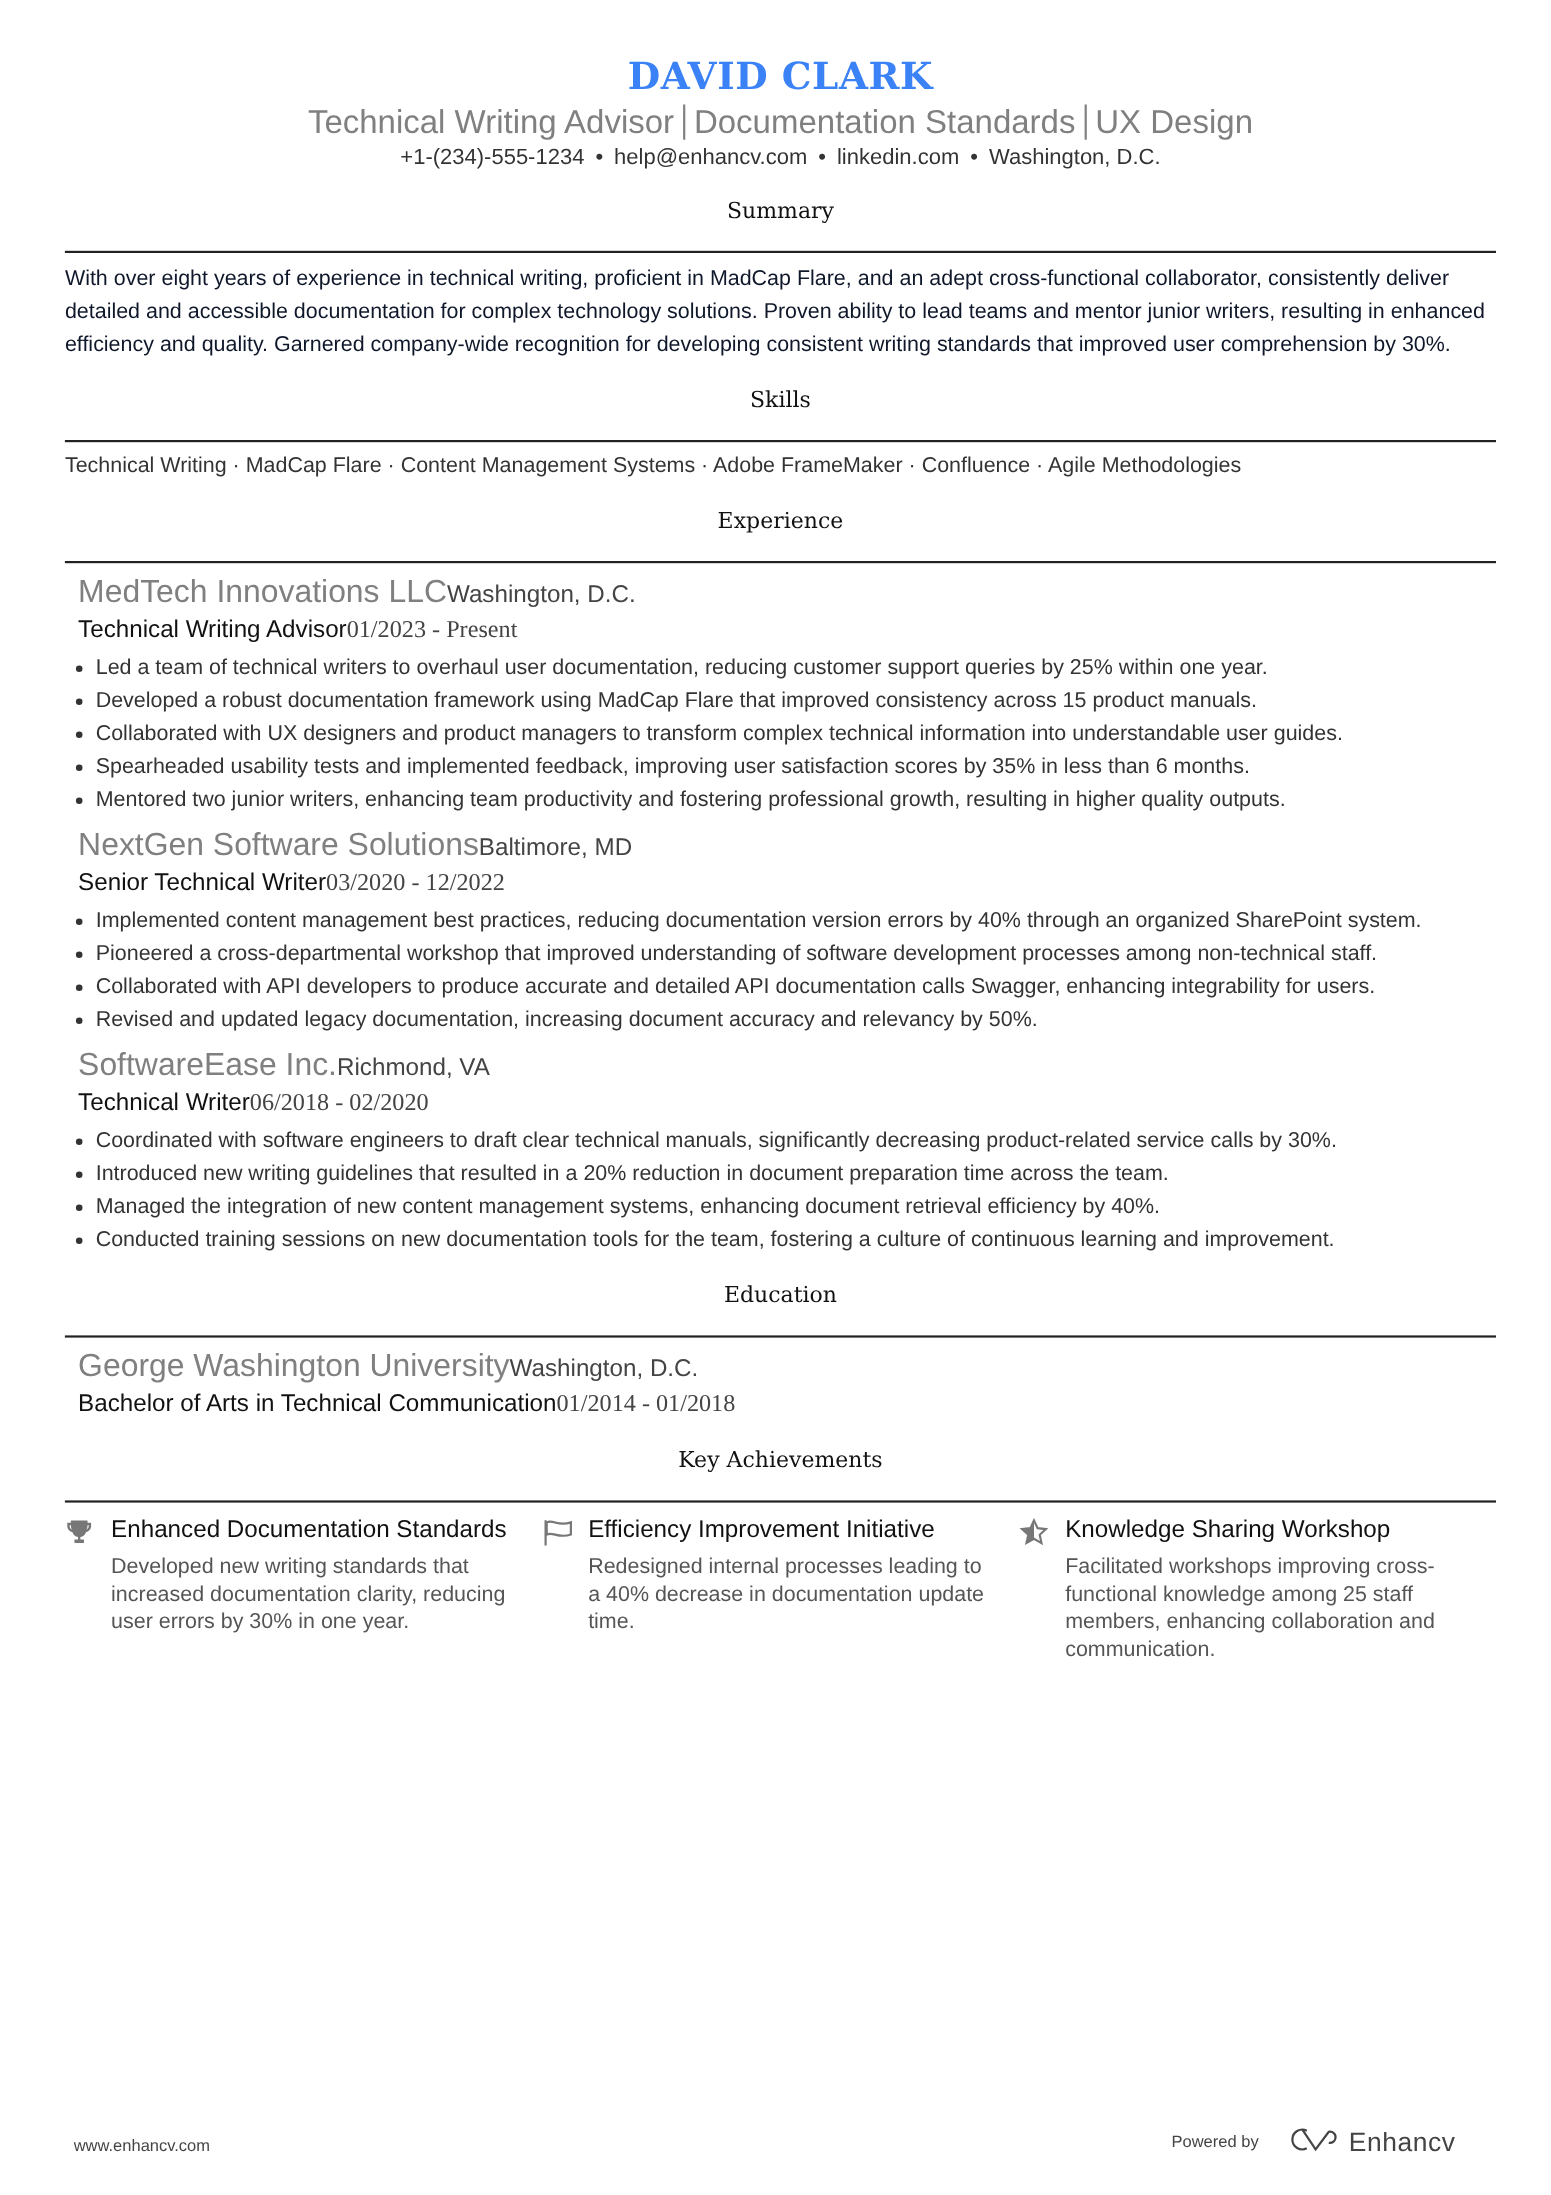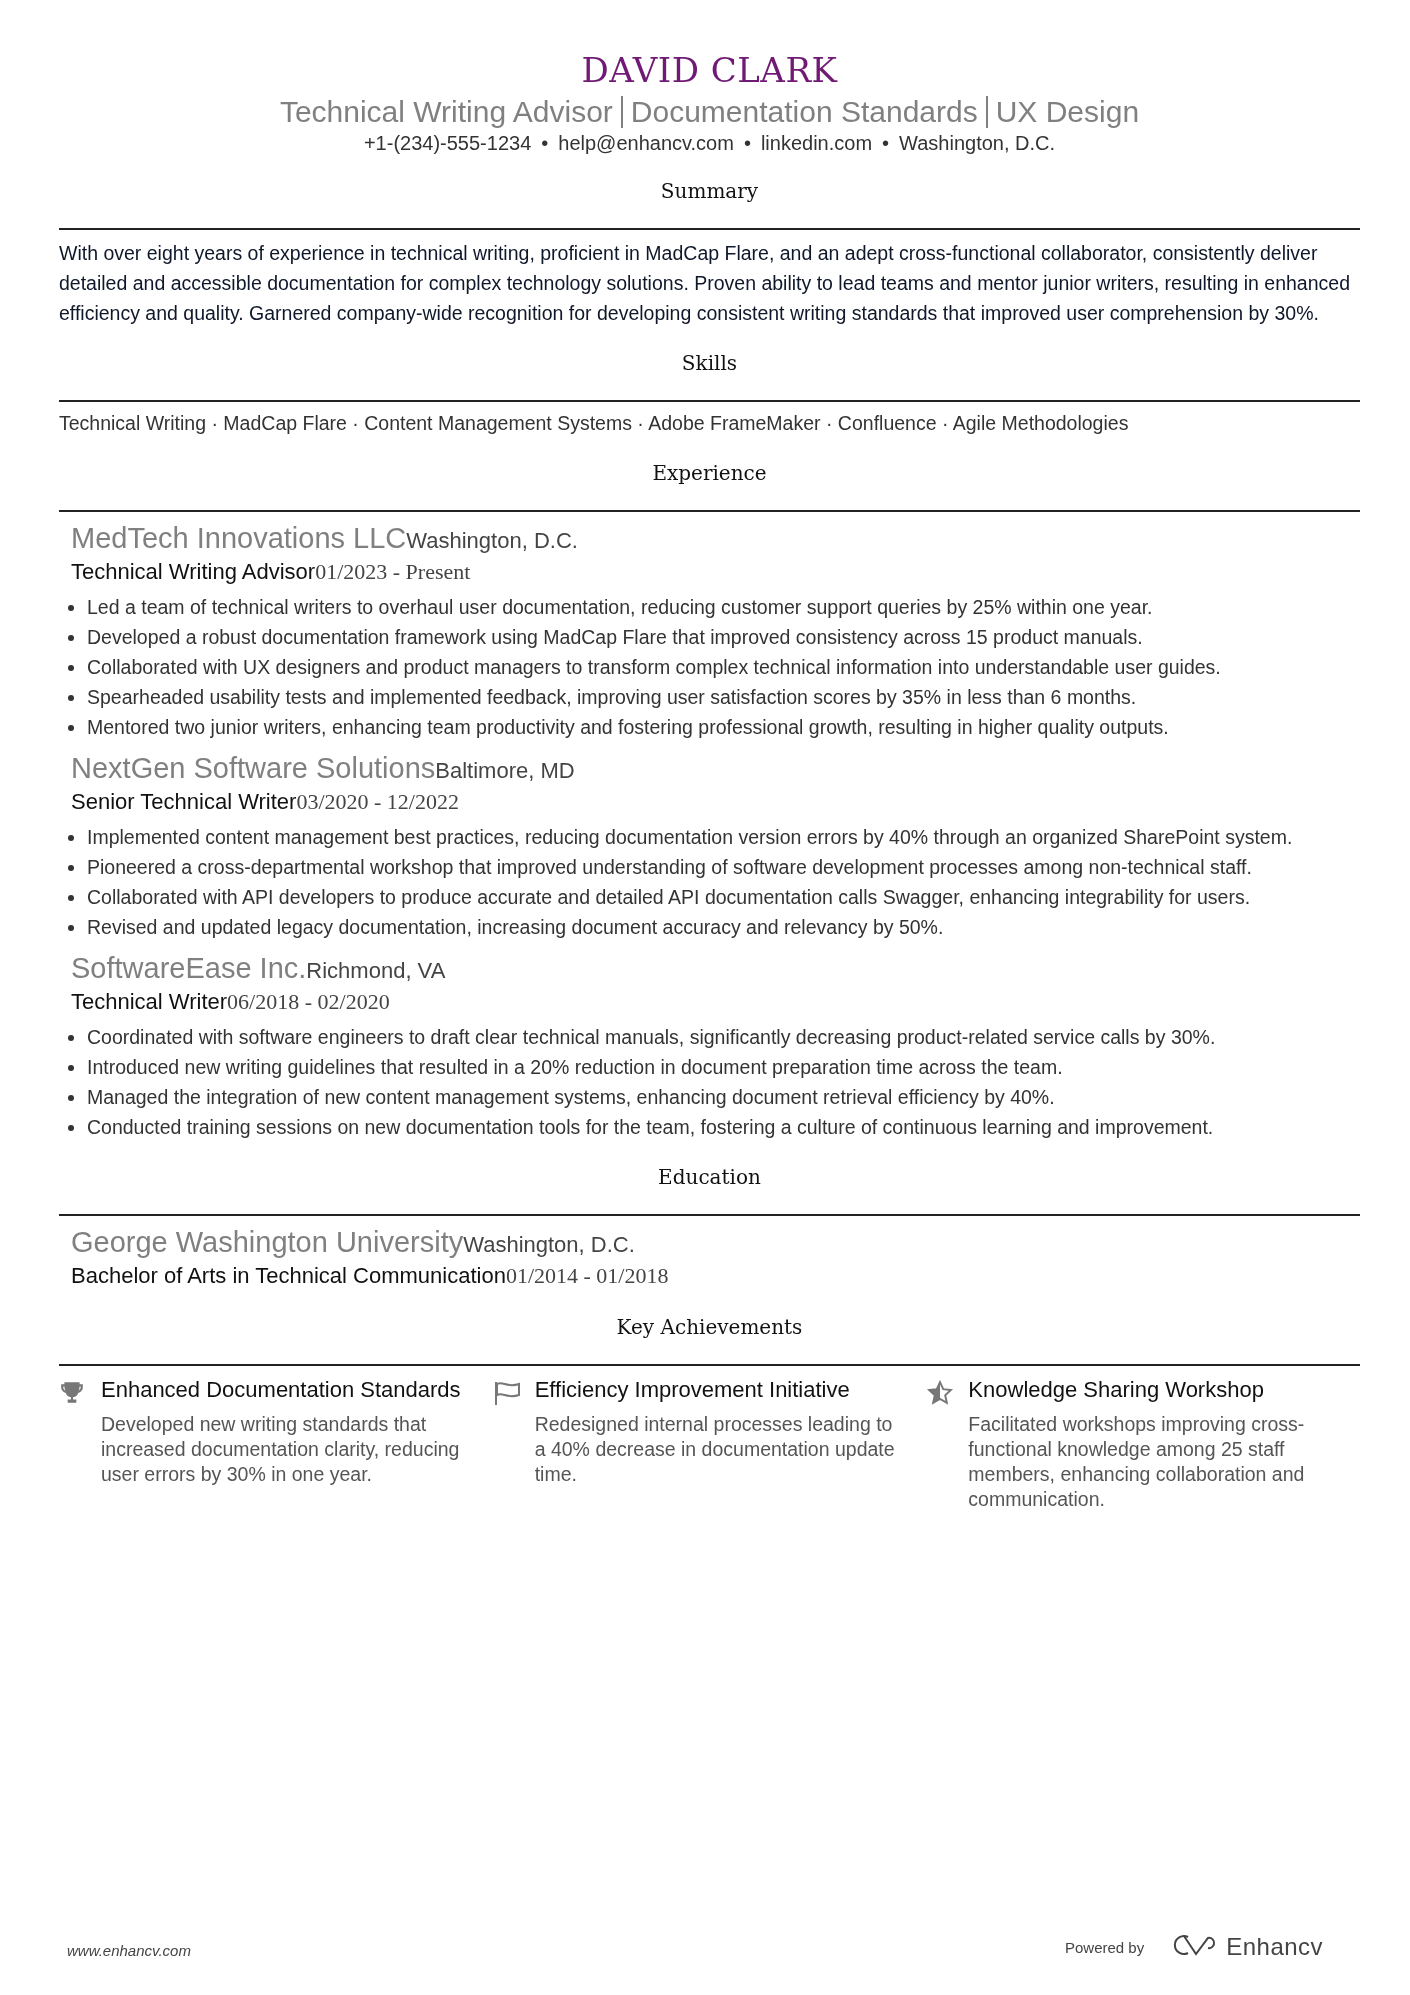--- a/index.html
+++ b/index.html
@@ -1,18 +1,18 @@
 <!DOCTYPE html>
 <html><head>
 <meta charset="utf-8">
 <style>
   html, body { margin: 0; padding: 0; background: #ffffff; }
   body { width: 1410px; height: 1995px; position: relative; font-family: "Liberation Sans", sans-serif; color: #333; }
   .page { position: absolute; left: 59px; top: 0; width: 1301px; }
-  .name { text-align: center; font-family: "DejaVu Serif", serif; font-weight: normal; font-size: 34px; color: #701a75; margin-top: 50px; letter-spacing: 0.5px; line-height: 40px; }
+  .name { text-align: center; font-family: "DejaVu Serif", serif; font-weight: bold; font-size: 34px; color: #3b82f6; margin-top: 50px; letter-spacing: 0.5px; line-height: 40px; }
   .headline { text-align: center; font-size: 30px; color: #808080; line-height: 36px; margin-top: 4px; }
   .headline .sep { display: inline-block; width: 2px; height: 32px; background: #808080; vertical-align: -6px; margin: 0 8px; }
   .contacts { text-align: center; font-size: 20px; color: #333; line-height: 26px; margin-top: 0; }
   .contacts .dot { margin: 0 10px; }
   .section-title { text-align: center; font-family: "DejaVu Serif", serif; font-size: 20px; color: #111; line-height: 34px; margin-top: 18px; padding-bottom: 20px; border-bottom: 2px solid #222; }
   .summary { font-size: 19.5px; line-height: 30px; color: #0f172a; margin-top: 8px; }
   .skills { font-size: 19.5px; line-height: 30px; color: #333; margin-top: 6px; }
   .job { margin-top: 8px; }
   .row { display: flex; align-items: baseline; margin-left: 12px; }
   .company { font-size: 29px; color: #808080; line-height: 36px; }
@@ -20,21 +20,21 @@
   .role { font-size: 22px; color: #111; line-height: 32px; }
   .dates { font-size: 22px; color: #444; line-height: 32px; font-family: Liberation Serif, serif; }
   ul.bullets { margin: 4px 0 0 0; padding-left: 28px; }
   ul.bullets li { font-size: 19.5px; line-height: 30px; color: #333; }
   .ach-grid { display: flex; margin-top: 10px; justify-content: space-between; }
   .ach { width: 445px; display: flex; }
   .ach-icon { width: 42px; flex: none; padding-top: 4px; }
   .ach-body { width: 370px; }
   .ach-title { font-size: 22px; color: #111; line-height: 28px; }
   .ach-desc { font-size: 19.5px; color: #555; line-height: 25px; margin-top: 8px; }
-  .footer-left { position: absolute; left: 67px; top: 1942px; font-size: 15px; color: #444; font-style: italic; }
+  .footer-left { position: absolute; left: 67px; top: 1942px; font-size: 15px; color: #444; }
   .footer-right { position: absolute; left: 1065px; top: 1932px; display: flex; align-items: center; }
   .powered { font-size: 15px; color: #444; margin-right: 26px; }
   .brand { font-size: 24px; color: #444; margin-left: 10px; letter-spacing: 0.5px; }
 </style>
 </head>
 <body>
 
 <div class="page">
 
   <div class="name">DAVID CLARK</div>

